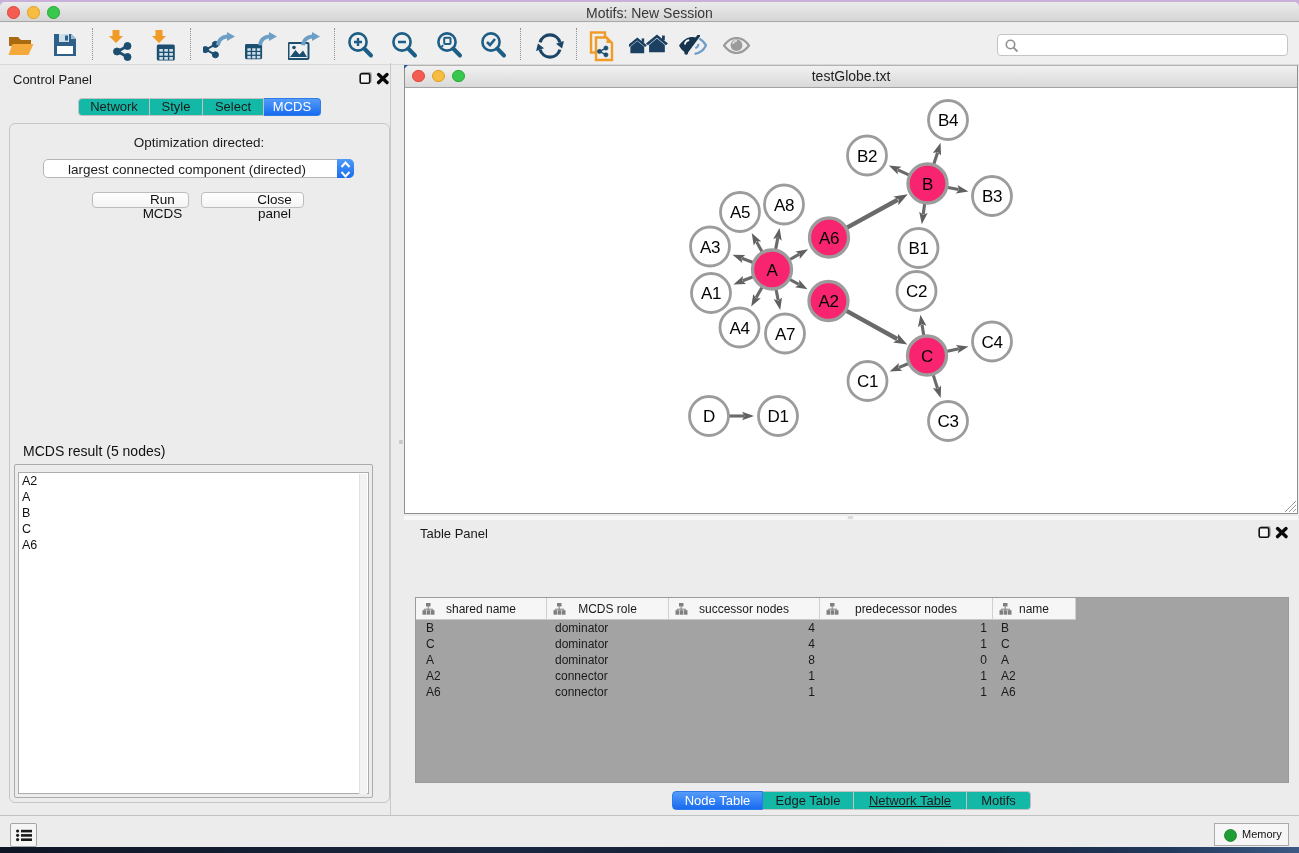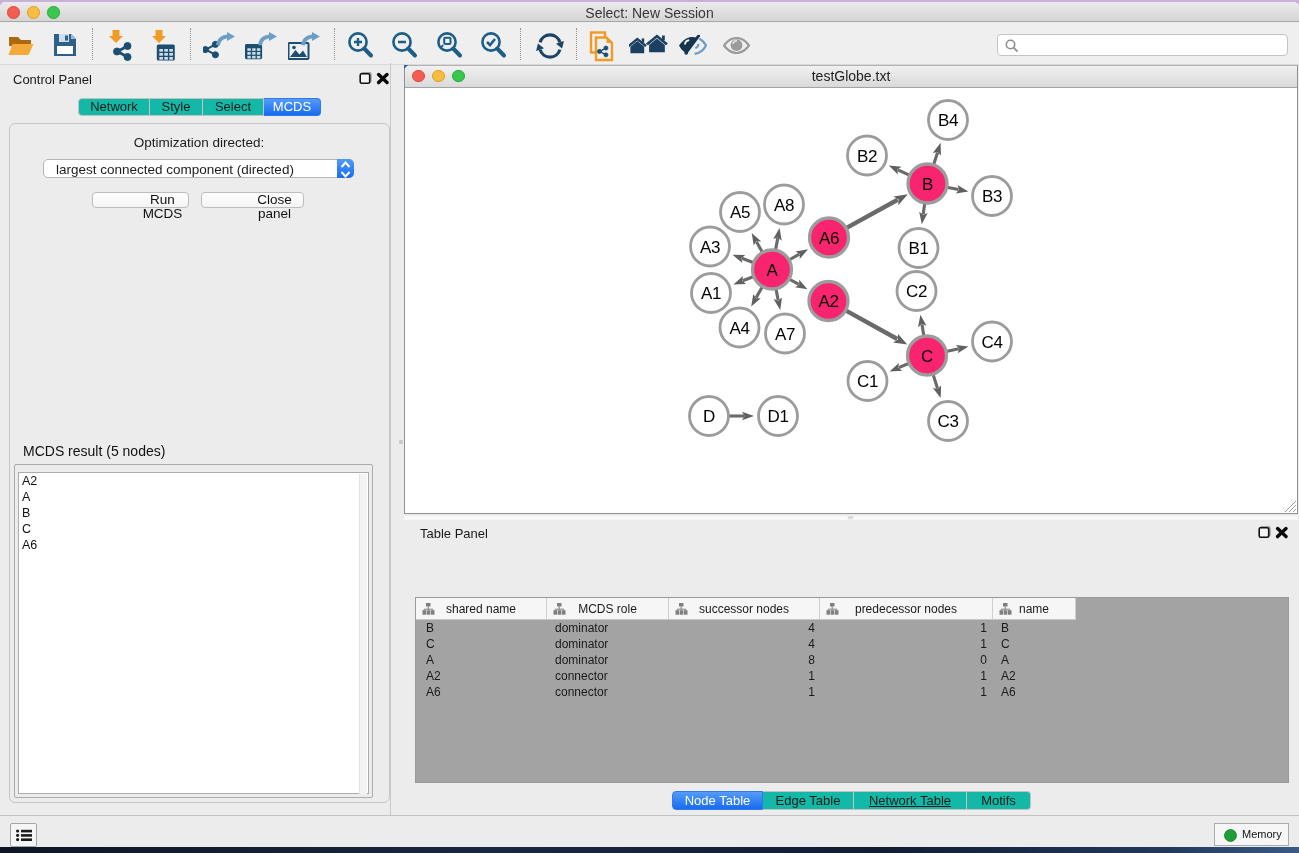--- a/index.html
+++ b/index.html
@@ -16,21 +16,21 @@
   #searchbox { position:absolute; left:997px; top:11px; width:291px; height:22px; background:#fff; border:1px solid #c4c4c4; border-radius:4px; }
   
   #cp-title { position:absolute; left:13px; top:69.5px; font-size:13px; color:#1a1a1a; }
   .tabbar { position:absolute; display:flex; height:18.5px; font-size:13px; }
   .tabbar .tab { background:#14b8a6; border:1px solid #c2c2c2; border-left:none; color:#1c1c1c; display:flex; align-items:center; justify-content:center; }
   .tabbar .tab:first-child { border-left:1px solid #c2c2c2; border-radius:4px 0 0 4px; }
   .tabbar .tab:last-child { border-radius:0 4px 4px 0; }
   .tabbar .tab.sel { background:linear-gradient(#559bf9,#176bf0); color:#fff; border-color:#2e7ae8; }
   #cp-panel { position:absolute; left:9px; top:121px; width:381px; height:680px; border:1px solid #c6c6c6; border-radius:6px; background:#ececec; }
   #opt-label { position:absolute; left:0; top:133px; width:398px; text-align:center; font-size:13.5px; color:#1c1c1c; }
-  #dropdown { position:absolute; left:43px; top:156.5px; width:311px; height:19.5px; background:#fff; border:1px solid #b5b5b5; border-radius:5px; font-size:13.5px; color:#1c1c1c; line-height:19px; padding-left:12px; }
+  #dropdown { position:absolute; left:43px; top:156.5px; width:311px; height:19.5px; background:#fff; border:1px solid #b5b5b5; border-radius:5px; font-size:13.5px; color:#1c1c1c; line-height:19px; padding-left:24px; }
   #dd-btn { position:absolute; right:-1px; top:-1px; width:17px; height:19.5px; border-radius:0 5px 5px 0; background:linear-gradient(#4f9bf8,#1a6cf0); }
   .btn { position:absolute; height:16.5px; background:linear-gradient(#ffffff,#f4f4f4); border:1px solid #bdbdbd; border-radius:4px; font-size:13.5px; color:#111; text-align:center; line-height:14.5px;padding-left:44px; }
   #groupbox { position:absolute; left:14px; top:462px; width:359px; height:334px; border:1px solid #ababab; border-radius:2px; }
   #gb-label { position:absolute; left:21px; top:441px; font-size:14px; color:#111; background:#ececec; padding:0 2px; }
   #mcds-list { position:absolute; left:18px; top:470px; width:351px; height:322px; background:#fff; border:1px solid #acacac; font-size:12.5px; color:#111; }
   #mcds-list .li { padding-left:3px; height:16px; line-height:16px; }
   #mcds-scroll { position:absolute; right:1px; top:1px; width:8px; height:320px; background:#f3f3f3; border-left:1px solid #e2e2e2; }
   
   #frame { position:absolute; left:404px; top:62.5px; width:894px; height:449px; border:1px solid #909090; border-top-color:#b2b2b2; background:#fff; }
   #frame-tb { position:absolute; left:0; top:0; width:100%; height:22px; background:linear-gradient(#f1f1f1,#d9d9d9); border-bottom:1px solid #a3a3a3; }
@@ -46,21 +46,21 @@
   #statusbar { position:absolute; left:0; top:812.5px; width:1299px; height:34.5px; background:#ececec; border-top:1px solid #c2c2c2; }
   #membtn { position:absolute; left:1214px; top:7px; width:75px; height:23px; background:#f6f6f6; border:1px solid #ababab; font-size:11px; color:#111; }
 </style>
 </head>
 <body>
 <div id="win">
   <div id="titlebar">
     <div class="tl" style="left:7px;background:#f45c52;border:1px solid #dd4a40;"></div>
     <div class="tl" style="left:27px;background:#f6bd41;border:1px solid #dfa023;"></div>
     <div class="tl" style="left:47px;background:#39c74e;border:1px solid #2aa93a;"></div>
-    <div id="title">Select: New Session</div>
+    <div id="title">Motifs: New Session</div>
   </div>
   <div id="toolbar">
     <svg class="abs" style="left:7px;top:10px" width="28" height="26" viewBox="0 0 28 26">
         <path d="M2,4 h9 l3,3 h10 v6 h-22 z" fill="#a96a12"></path>
         <path d="M5.5,11 h21 l-5,11 h-20 z" fill="#f6a93b"></path>
       </svg>
       <svg class="abs" style="left:52px;top:9px" width="26" height="26" viewBox="0 0 26 26">
         <path d="M2,2 h17 l5,5 v17 h-22 z" fill="#2e6089"></path>
         <path d="M19,2 l5,5 h-5 z" fill="#9dbdd4"></path>
         <rect x="7" y="2" width="10" height="8" fill="#cfdfe9"></rect>

